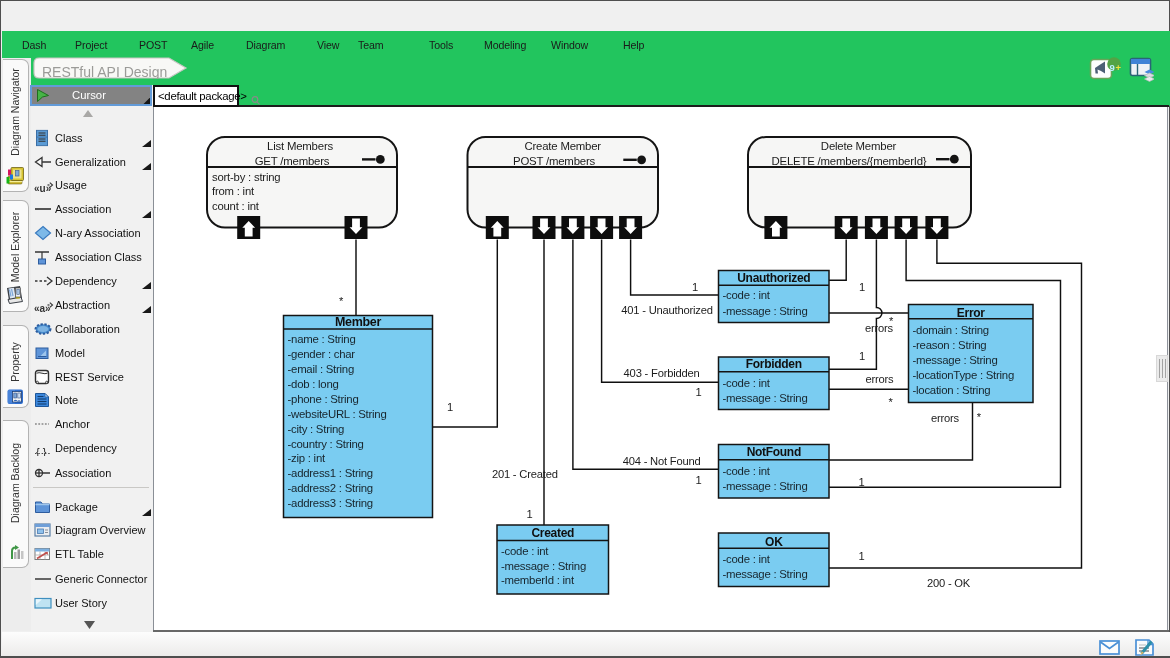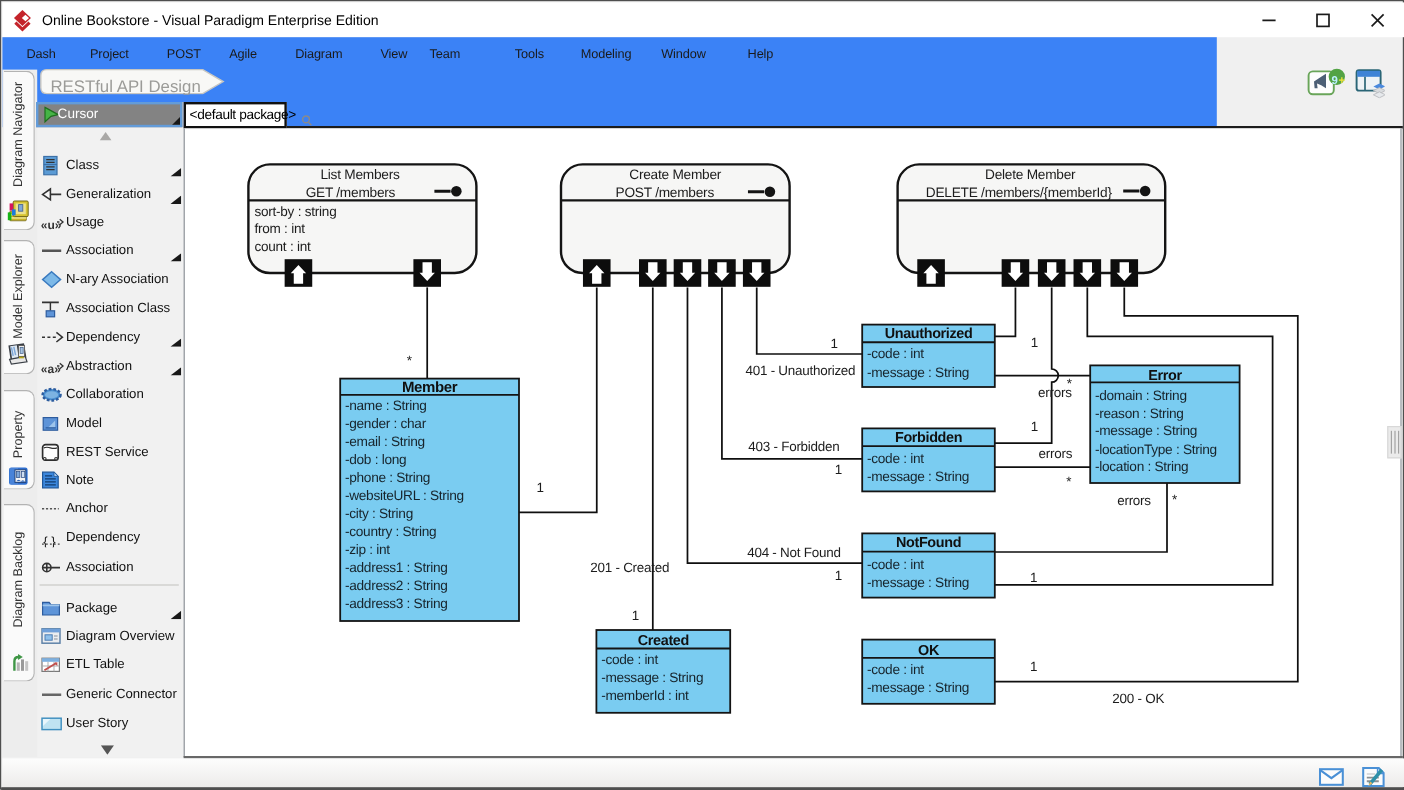--- a/index.html
+++ b/index.html
@@ -3,62 +3,48 @@
 <meta charset="utf-8">
 <style>
   html,body{margin:0;padding:0;}
   body{width:1170px;height:658px;overflow:hidden;font-family:"Liberation Sans", sans-serif;-webkit-font-smoothing:antialiased;}
   .win{position:absolute;left:0;top:0;width:1170px;height:658px;background:#f0f0f0;box-sizing:border-box;border:1px solid #4e4e4e;}
   .abs{position:absolute;}
   
   .titlebar{position:absolute;left:1px;top:1px;width:1168px;height:29px;background:#ffffff;}
   .title-text{position:absolute;left:33px;top:9px;font-size:11.7px;color:#000;}
   
-  .menubar{position:absolute;left:1px;top:30px;width:1012px;height:75px;background:#3b82f6;}
+  .menubar{position:absolute;left:1px;top:30px;width:1168px;height:75px;background:#22c55e;}
   .menu-item{position:absolute;top:8px;font-size:10.6px;letter-spacing:-0.1px;color:#1a1a1a;}
   
   .canvline{position:absolute;left:152px;top:104px;width:1016px;height:2px;background:#1c1c1c;}
   
   .tabstrip{position:absolute;left:1px;top:57px;width:29px;height:573px;background:#ededed;}
   .vtab{position:absolute;left:1px;width:26px;background:#fafafa;border:1px solid #b3b3b3;border-left:none;border-radius:0 7px 7px 0;box-sizing:border-box;}
   .vtext{position:absolute;transform:translate(-50%,-50%) rotate(-90deg);white-space:nowrap;font-size:10.5px;color:#333;}
   
   .palette{position:absolute;left:30px;top:84px;width:122px;height:546px;background:#f1f1f1;}
   .prow{position:absolute;left:0;width:122px;height:24px;}
   .prow .lbl{position:absolute;left:24px;top:50%;transform:translateY(-50%);font-size:11px;color:#111;white-space:nowrap;}
   .prow svg.icn{position:absolute;left:3px;top:50%;transform:translateY(-50%);}
   .cursor-row{position:absolute;left:-1px;top:0px;width:122px;height:21px;background:#838383;border:2px solid #639bd8;box-sizing:border-box;}
-  .cursor-row .lbl{position:absolute;left:16px;top:2px;font-size:11.3px;color:#fff;text-align:center;}
+  .cursor-row .lbl{position:absolute;left:40px;top:2px;font-size:11.3px;color:#fff;text-align:center;}
   
   .doctab{position:absolute;left:152px;top:84px;width:86px;height:22px;background:#fff;border:2px solid #111;box-sizing:border-box;}
   .doctab span{position:absolute;left:3px;top:3px;font-size:11.4px;color:#000;letter-spacing:-0.3px;white-space:nowrap;}
   
   .canvas{position:absolute;left:152px;top:106px;width:1014.5px;height:524px;background:#ffffff;}
   
   .statusbar{position:absolute;left:1px;top:631px;width:1168px;height:24px;background:linear-gradient(#fdfdfd,#ecebea);}
   .winborder-b{position:absolute;left:0;top:655px;width:1170px;height:3px;background:#4e4e4e;}
 </style>
 </head>
 <body>
 <div class="win">
 
-  <div class="titlebar">
-    <svg class="abs" style="left:8px;top:5px" width="18" height="20" viewBox="0 0 18 20">
-      <polygon points="8.7,1.3 15.8,8 8.7,14.7 1.6,8" fill="#c4242b"></polygon>
-      <polygon points="11.2,5.2 14.2,8 11.2,10.8 8.2,8" fill="#fff"></polygon>
-      <path d="M2.8,11.8 L8.7,17.4 L14.6,11.8" stroke="#c4242b" stroke-width="2.6" fill="none"></path>
-    </svg>
-    <span class="title-text">Online Bookstore - Visual Paradigm Enterprise Edition</span>
-    <svg class="abs" style="left:1044px;top:0" width="120" height="29" viewBox="0 0 120 29">
-      <line x1="6" y1="15" x2="17" y2="15" stroke="#1a1a1a" stroke-width="1.4"></line>
-      <rect x="51.5" y="10" width="10" height="10" fill="none" stroke="#1a1a1a" stroke-width="1.4"></rect>
-      <line x1="97" y1="10" x2="107" y2="20" stroke="#1a1a1a" stroke-width="1.4"></line>
-      <line x1="107" y1="10" x2="97" y2="20" stroke="#1a1a1a" stroke-width="1.4"></line>
-    </svg>
-  </div>
 
   <div class="menubar">
     <span class="menu-item" style="left:20px">Dash</span>
     <span class="menu-item" style="left:73px">Project</span>
     <span class="menu-item" style="left:137px">POST</span>
     <span class="menu-item" style="left:189px">Agile</span>
     <span class="menu-item" style="left:244px">Diagram</span>
     <span class="menu-item" style="left:315px">View</span>
     <span class="menu-item" style="left:356px">Team</span>
     <span class="menu-item" style="left:427px">Tools</span>

